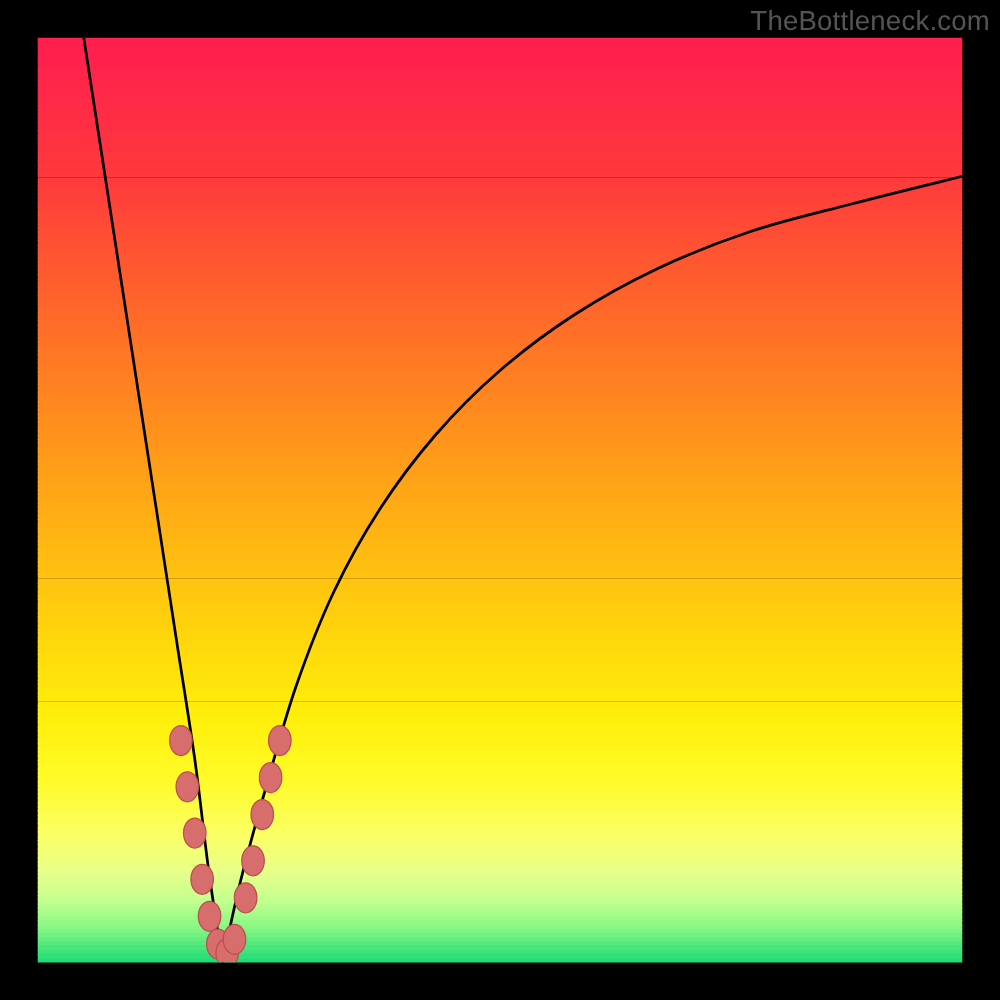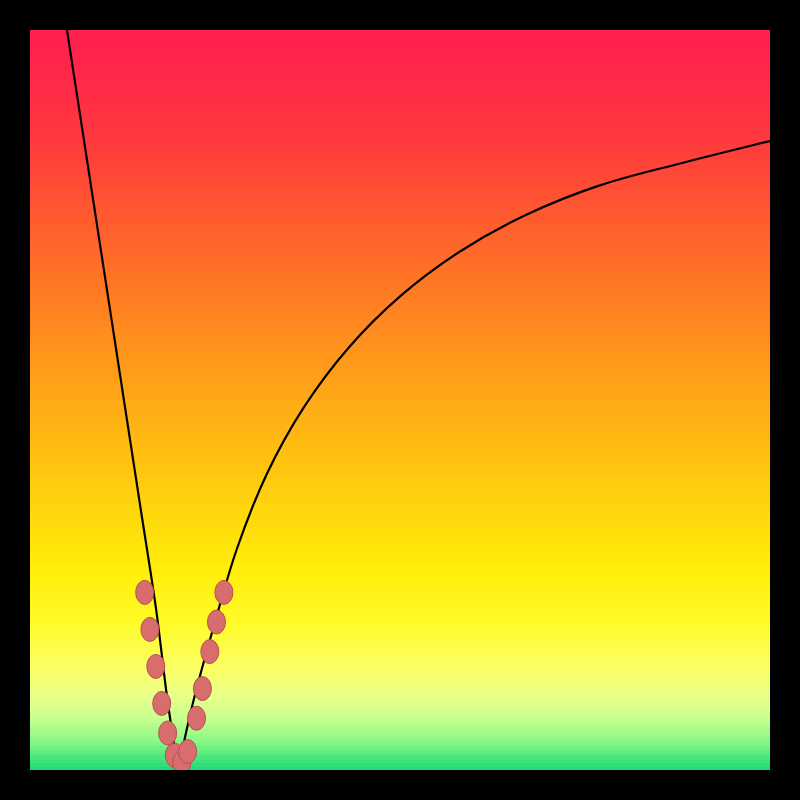--- a/index.html
+++ b/index.html
@@ -49,20 +49,21 @@
     font-size: 22px;
     font-weight: 400;
     letter-spacing: 0.2px;
   }
 </style>
 </head>
 <body>
 
 <div class="frame">
 
+  <div class="attribution">TheBottleneck.com</div>
 
   <div class="plot-area">
 
     <div class="gradient" id="gradient">
         <div class="band" style="top: 0px; height: 4.36364px; background: rgb(255, 31, 79);"></div>
         <div class="band" style="top: 3.379px; height: 4.36364px; background: rgb(255, 32, 78);"></div>
         <div class="band" style="top: 6.75799px; height: 4.36364px; background: rgb(255, 32, 78);"></div>
         <div class="band" style="top: 10.137px; height: 4.36364px; background: rgb(255, 33, 77);"></div>
         <div class="band" style="top: 13.516px; height: 4.36364px; background: rgb(255, 34, 77);"></div>
         <div class="band" style="top: 16.895px; height: 4.36364px; background: rgb(255, 35, 76);"></div>

